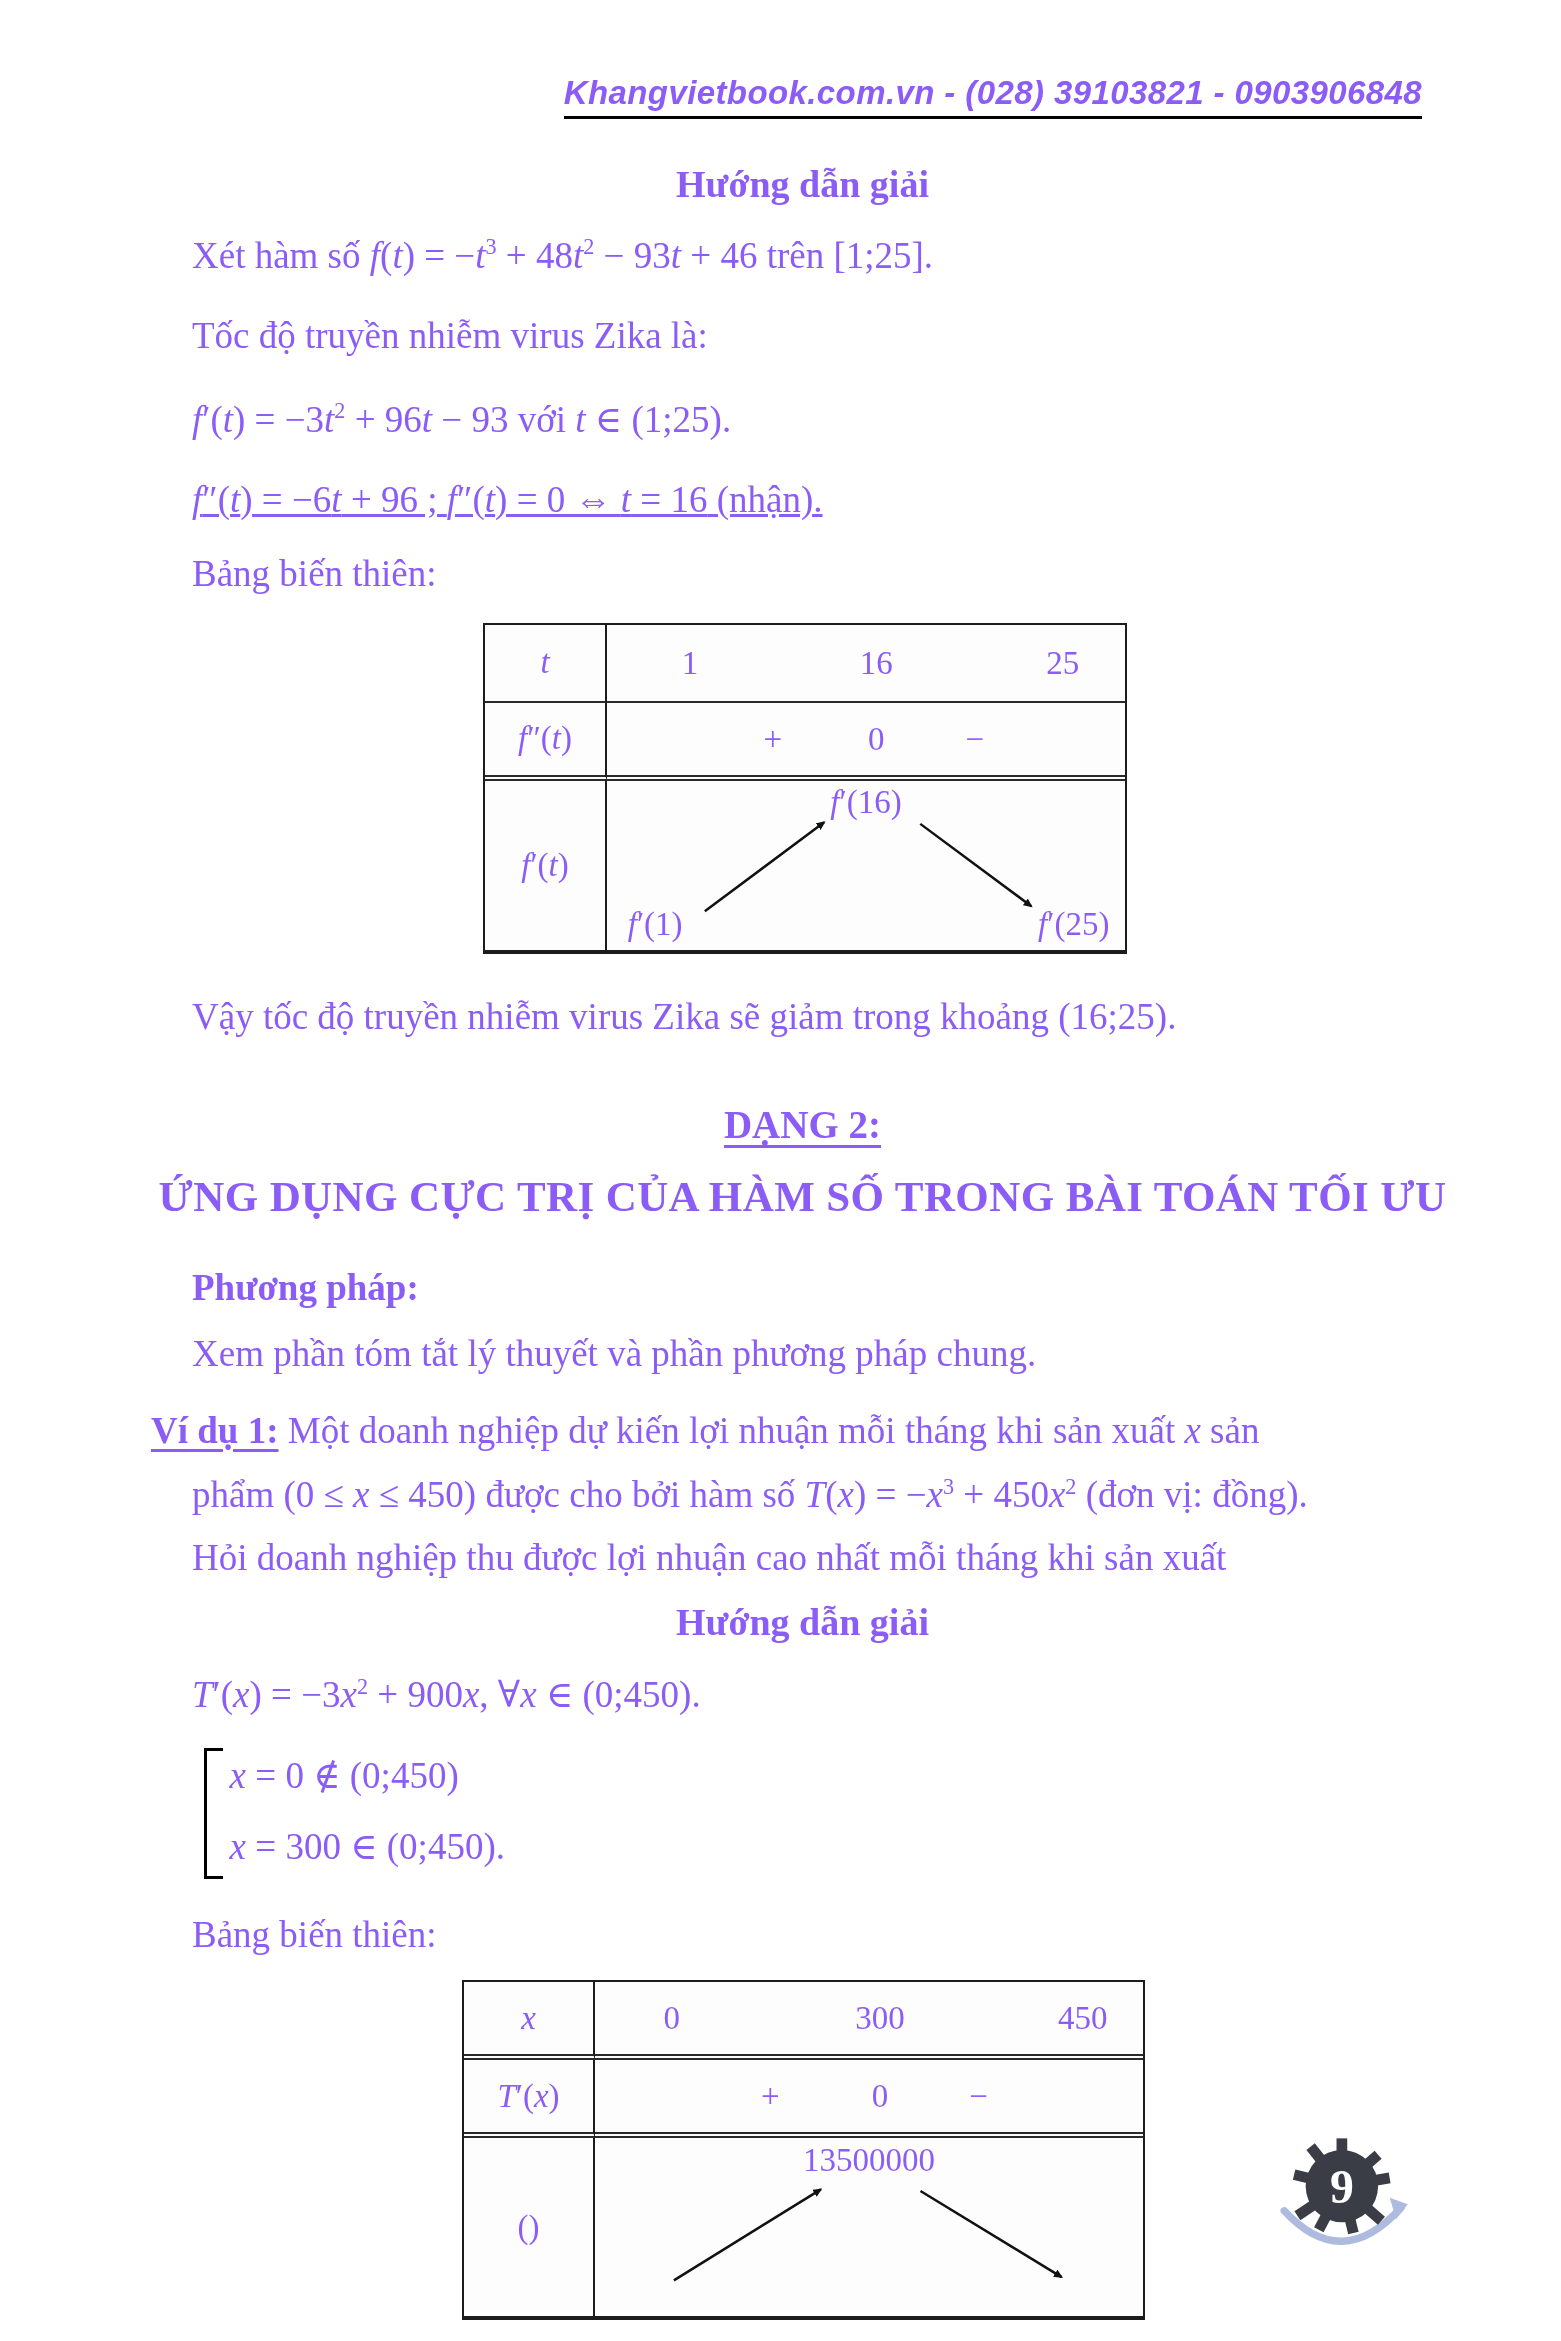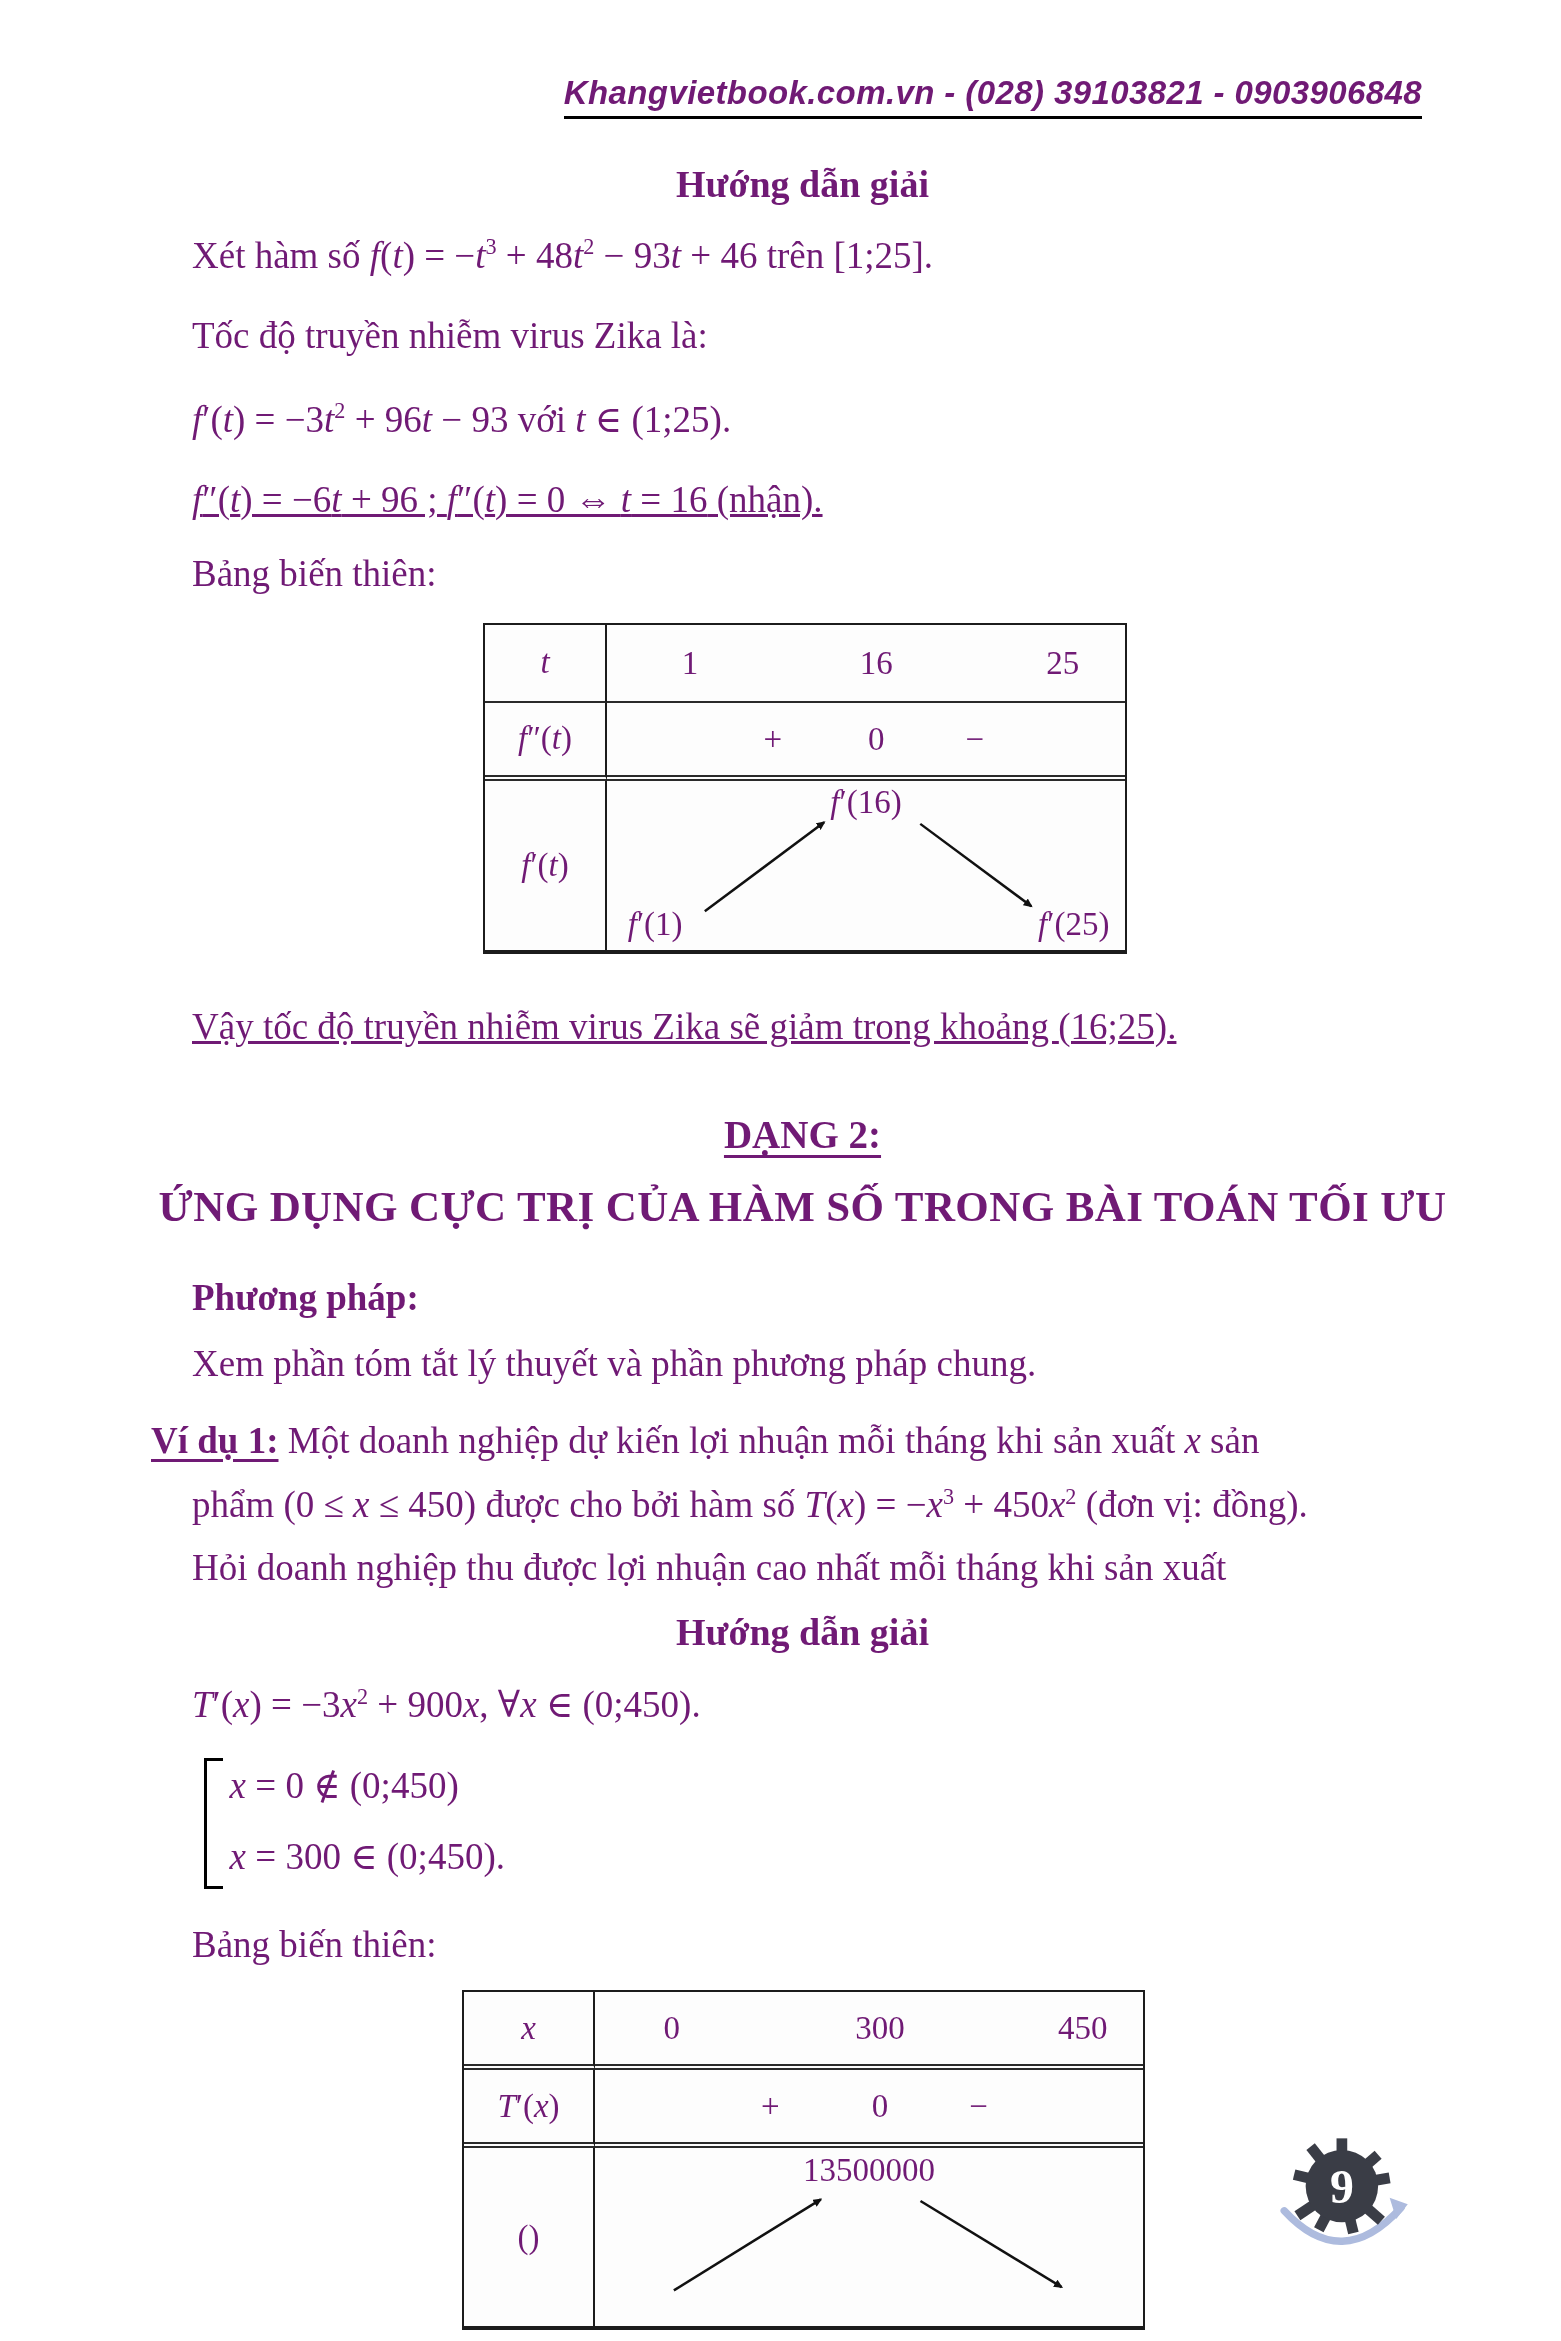--- a/index.html
+++ b/index.html
@@ -1,18 +1,18 @@
 <!DOCTYPE html>
 <html style="font-size:13.2px"><head>
 <meta charset="utf-8">
 <style>
   html,body { margin:0; padding:0; background:#ffffff; }
   .page {
     position:relative; width:1561px; height:2342px;
-    background:#ffffff; overflow:hidden; color:#701a75;
+    background:#ffffff; overflow:hidden; color:#8b5cf6;
     font-family:"Liberation Serif","DejaVu Serif",serif;
   }
   
   .header-row { padding-top:74px; text-align:right; padding-right:139px; }
   .header-text {
     display:inline-block;
     font-family:"Liberation Sans","DejaVu Sans",sans-serif;
     font-style:italic; font-weight:bold; font-size:33px; letter-spacing:0.4px;
     border-bottom:3.3px solid #000; padding-bottom:4.1px;
   }
@@ -24,21 +24,21 @@
   }
   .line { margin:23px 0 0 41px; line-height:1.5; }
   .line .m i, .m i { font-style:italic; }
   sup { font-size:60%; vertical-align:baseline; position:relative; top:-0.6em; }
   .bu { font-weight:bold; text-decoration:underline; text-decoration-thickness:2.5px; text-underline-offset:5.8px; }
   .mt-intro1  { margin-top:20px; }
   .mt-zika    { margin-top:25px; }
   .mt-fp      { margin-top:28px; }
   .mt-fpp     { margin-top:25px;text-decoration:underline; }
   .mt-bbt1    { margin-top:18px; }
-  .mt-conc    { margin-top:45px;text-decoration:underline; }
+  .mt-conc    { margin-top:35px; }
   .dang-title {
     text-align:center; font-weight:bold; font-size:39px; margin-top:58px;
     text-decoration:underline; text-decoration-thickness:3.3px; text-underline-offset:7.4px;
   }
   .dang-subtitle { text-align:center; font-weight:bold; font-size:43px; margin-top:25px; letter-spacing:0.4px; }
   .method-label { margin:45px 0 0 41px; font-weight:bold; }
   .mt-method    { margin-top:16.5px; }
   .example p    { line-height:1.72; margin:0 0 0 41px; }
   .example      { margin-top:18px; }
   .example .first-line { margin-left:0; }

